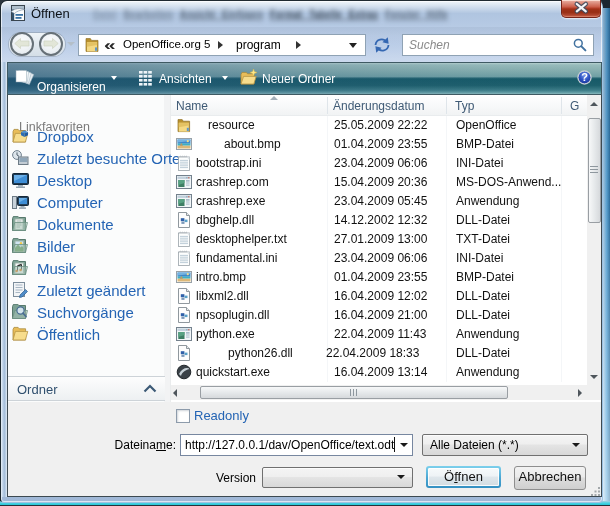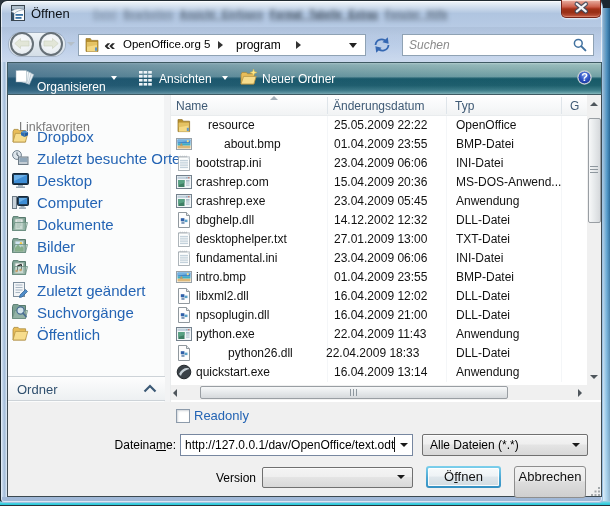--- a/index.html
+++ b/index.html
@@ -39,21 +39,21 @@
 .colline{position:absolute;top:116px;width:1px;height:266px;background:#f4f6f8;}
 .hdrtxt{position:absolute;top:99px;font-size:12px;color:#3f5a75;}
 .cell{position:absolute;height:19px;line-height:19px;font-size:12px;color:#111;white-space:nowrap;}
 
 .sb{background:#f0f0f0;}
 .arr{position:absolute;width:0;height:0;}
 
 .lbl{position:absolute;font-size:12px;color:#000;white-space:nowrap;}
 .combo-ed{position:absolute;background:#fff;border:1px solid #7787a0;}
 .combo-dd{position:absolute;border:1px solid #707070;border-radius:2px;background:linear-gradient(180deg,#f4f4f4 0%,#efefef 45%,#e4e4e4 50%,#d8d8d8 100%);box-shadow:inset 0 1px 0 #fcfcfc;}
-.btn{position:absolute;width:72px;height:32px;border:1px solid #8e8e8e;border-radius:3px;background:linear-gradient(180deg,#f2f2f2 0%,#ebebeb 45%,#dddddd 50%,#cfcfcf 100%);font-size:13px;color:#111;text-align:center;line-height:20px;}
+.btn{position:absolute;width:72px;height:24px;border:1px solid #8e8e8e;border-radius:3px;background:linear-gradient(180deg,#f2f2f2 0%,#ebebeb 45%,#dddddd 50%,#cfcfcf 100%);font-size:13px;color:#111;text-align:center;line-height:20px;}
 </style></head>
 <body>
 <div class="abs" id="trc"></div>
 <div class="abs" id="rstrip"></div>
 <div class="abs" id="bstrip"></div>
 <div class="abs" id="win"></div>
 
 <div class="abs" id="titlebar">
   <div class="abs" id="smudge1"><u style="opacity:.4">Datei</u> <u style="opacity:.55">Bearbeiten</u> <u style="opacity:.8">Ansicht Einfügen</u> <u>Format Tabelle Extras</u> <u style="opacity:.75">Fenster Hilfe</u></div>
 

